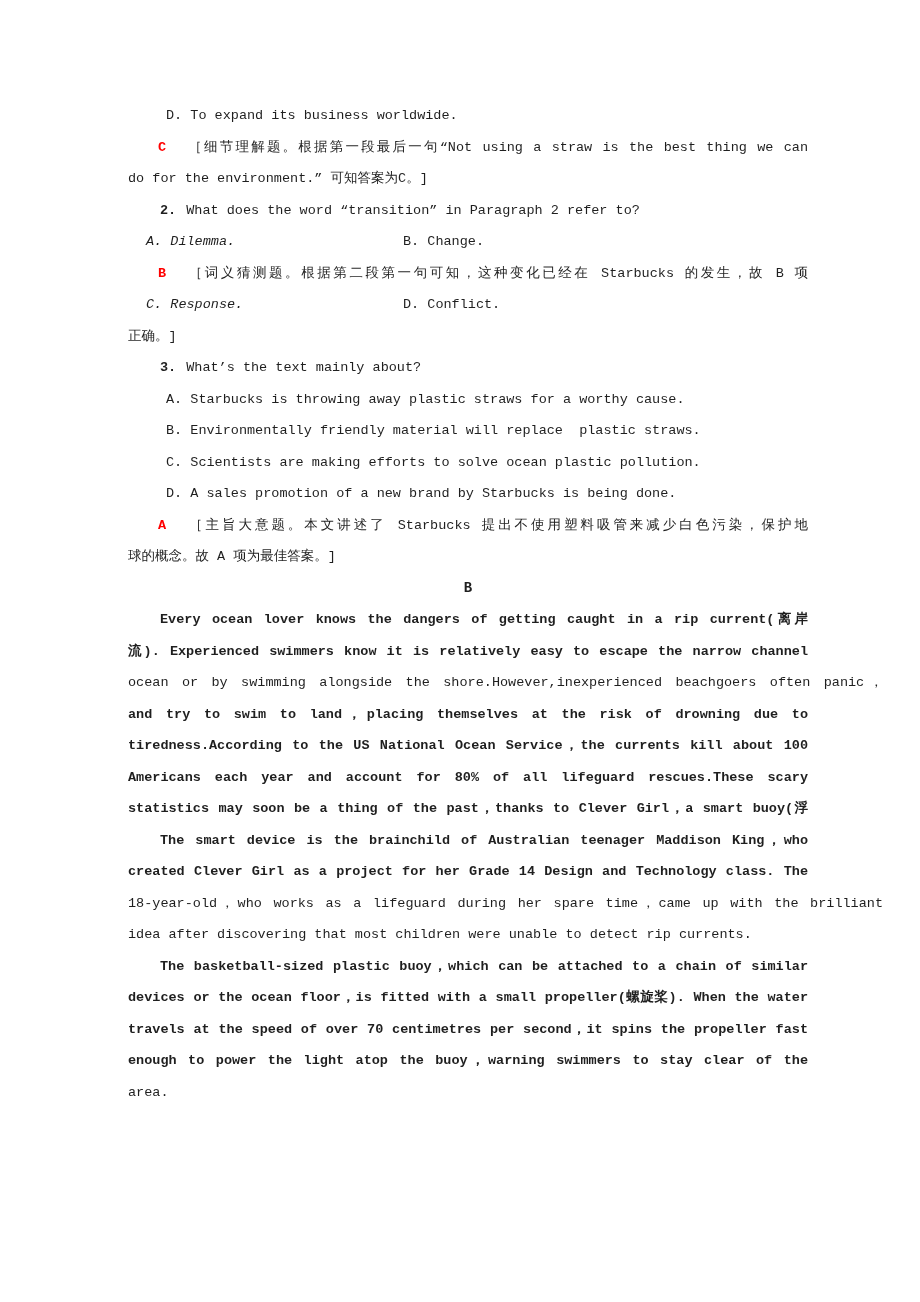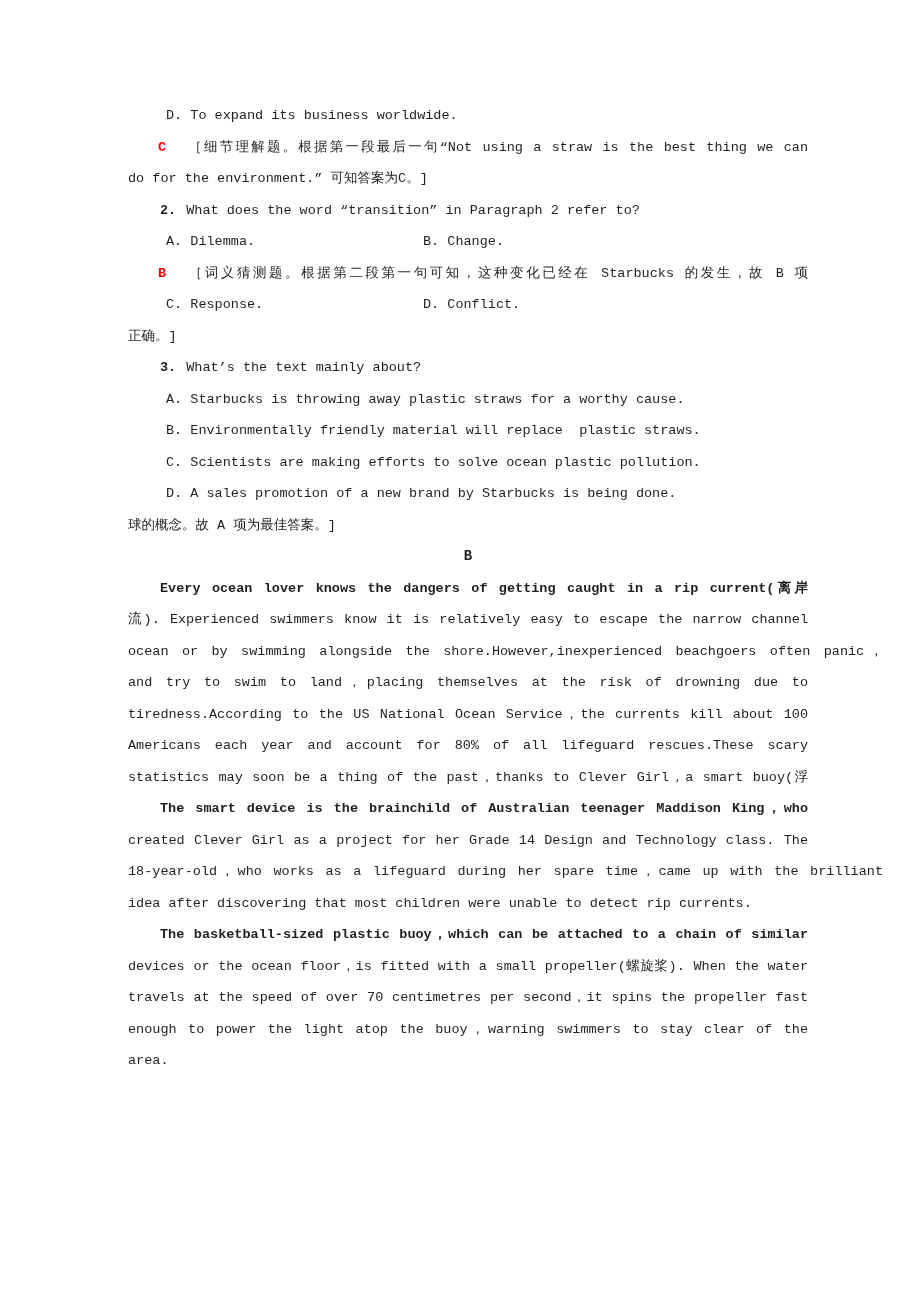--- a/index.html
+++ b/index.html
@@ -23,26 +23,26 @@
     line-height: 31.5px;
     font-size: 13.5px;
     white-space: normal;
   }
   
   .t-option      { padding-left: 38px; width: 642px; }
   .t-question    { padding-left: 32px; width: 648px; }
   .t-answer      { padding-left: 30px; width: 650px; text-align: justify; text-align-last: justify; }
   .t-cont-left   { }
   .t-para-first  { padding-left: 32px; width: 648px; text-align: justify; text-align-last: justify; font-weight: bold; }
-  .t-para        { text-align: justify; text-align-last: justify; }
+  .t-para        { text-align: justify; text-align-last: justify; font-weight: bold; }
   .t-para-wide   { width: 755px; text-align: justify; text-align-last: justify; }
   .t-para-end    { }
   .t-section     { text-align: center; font-weight: bold; font-size: 14px; }
   .t-options2    { display: flex; }
-  .t-options2 .opt-a { margin-left: 38px; width: 257px; }
+  .t-options2 .opt-a { margin-left: 18px; width: 257px; font-style: italic; }
   .t-options2 .opt-b { }
   .answer-letter { color: var(--answer-red, #ff0000); font-weight: bold; margin-right: 20px; }
   .q-num         { font-weight: bold; margin-right: 10px; }
 </style>
 </head>
 <body style="background: rgb(255, 255, 255); color: rgb(31, 31, 31);">
 
 <div class="doc">
     <div class="line t-option">D. To expand its business worldwide.</div>
     <div class="line t-answer"><span class="answer-letter">C</span><span>［细节理解题。根据第一段最后一句“Not using a straw is the best thing we can</span></div>
@@ -56,20 +56,21 @@
     <div class="line t-options2">
       <span class="opt-a">C. Response.</span>
       <span class="opt-b">D. Conflict.</span>
     </div>
     <div class="line t-cont-left">正确。]</div>
     <div class="line t-question"><span class="q-num">3.</span><span>What’s the text mainly about?</span></div>
     <div class="line t-option">A. Starbucks is throwing away plastic straws for a worthy cause.</div>
     <div class="line t-option">B. Environmentally friendly material will replace&nbsp; plastic straws.</div>
     <div class="line t-option">C. Scientists are making efforts to solve ocean plastic pollution.</div>
     <div class="line t-option">D. A sales promotion of a new brand by Starbucks is being done.</div>
+    <div class="line t-answer"><span class="answer-letter">A</span><span>［主旨大意题。本文讲述了 Starbucks 提出不使用塑料吸管来减少白色污染，保护地</span></div>
     <div class="line t-cont-left">球的概念。故 A 项为最佳答案。]</div>
     <div class="line t-section">B</div>
     <div class="line t-para-first">Every ocean lover knows the dangers of getting caught in a rip current(离岸</div>
     <div class="line t-para">流). Experienced swimmers know it is relatively easy to escape the narrow channel</div>
     <div class="line t-para-wide">ocean or by swimming alongside the shore.However,inexperienced beachgoers often panic，</div>
     <div class="line t-para">and try to swim to land，placing themselves at the risk of drowning due to</div>
     <div class="line t-para">tiredness.According to the US National Ocean Service，the currents kill about 100</div>
     <div class="line t-para">Americans each year and account for 80% of all lifeguard rescues.These scary</div>
     <div class="line t-para">statistics may soon be a thing of the past，thanks to Clever Girl，a smart buoy(浮</div>
     <div class="line t-para-first">The smart device is the brainchild of Australian teenager Maddison King，who</div>

